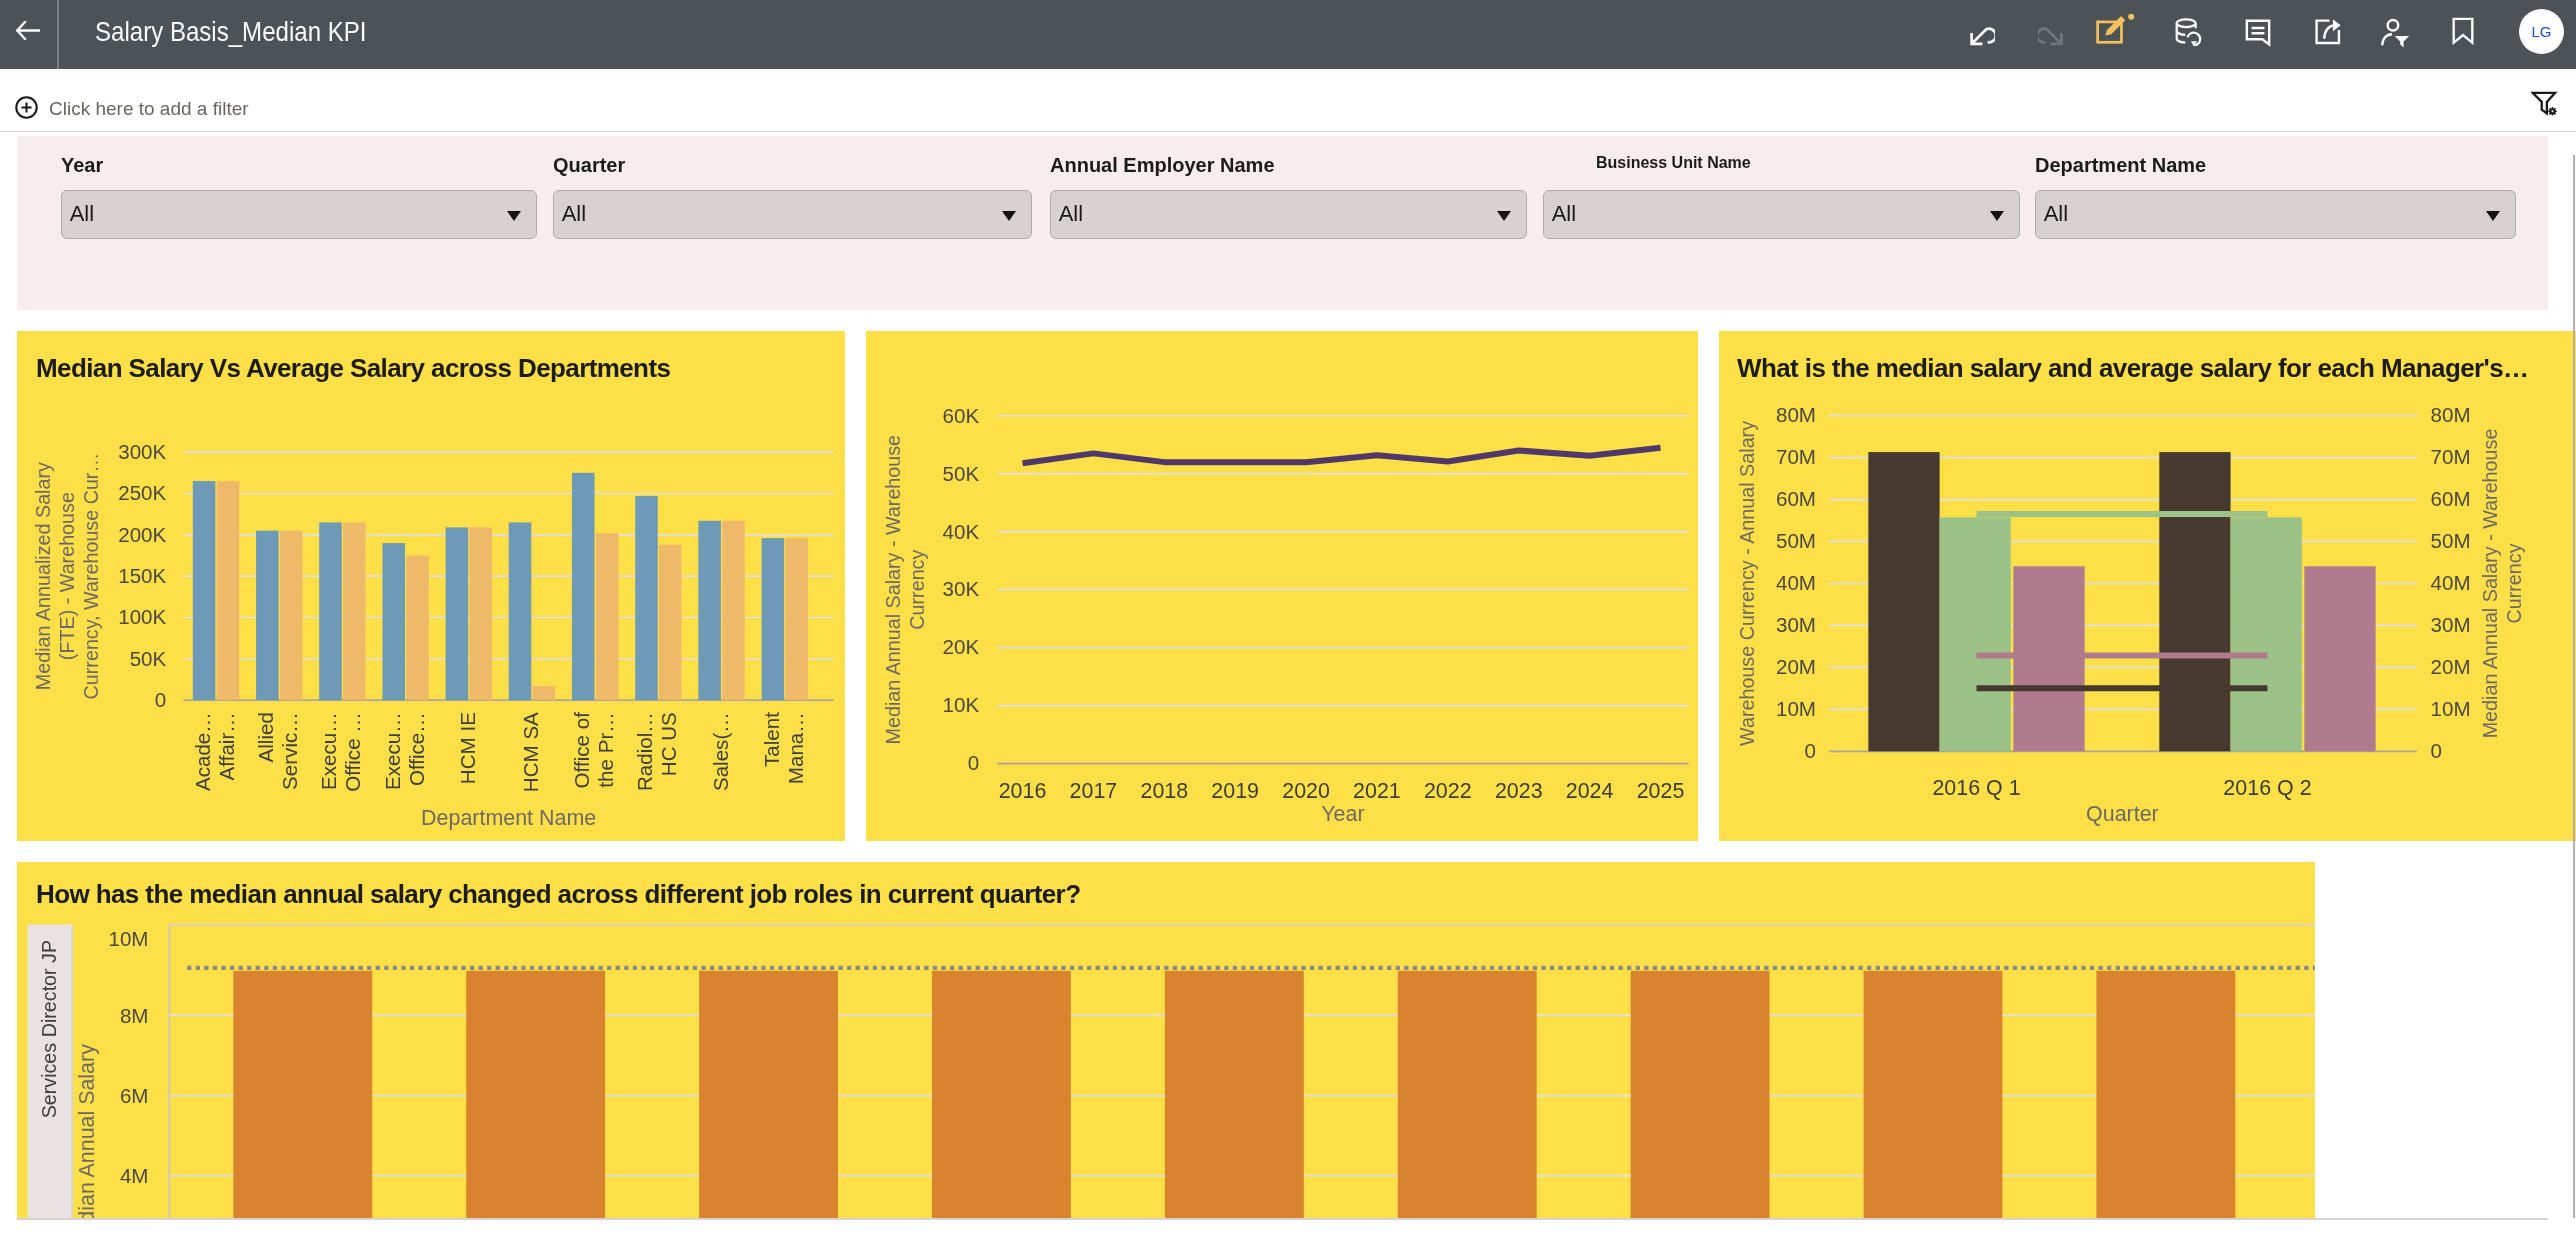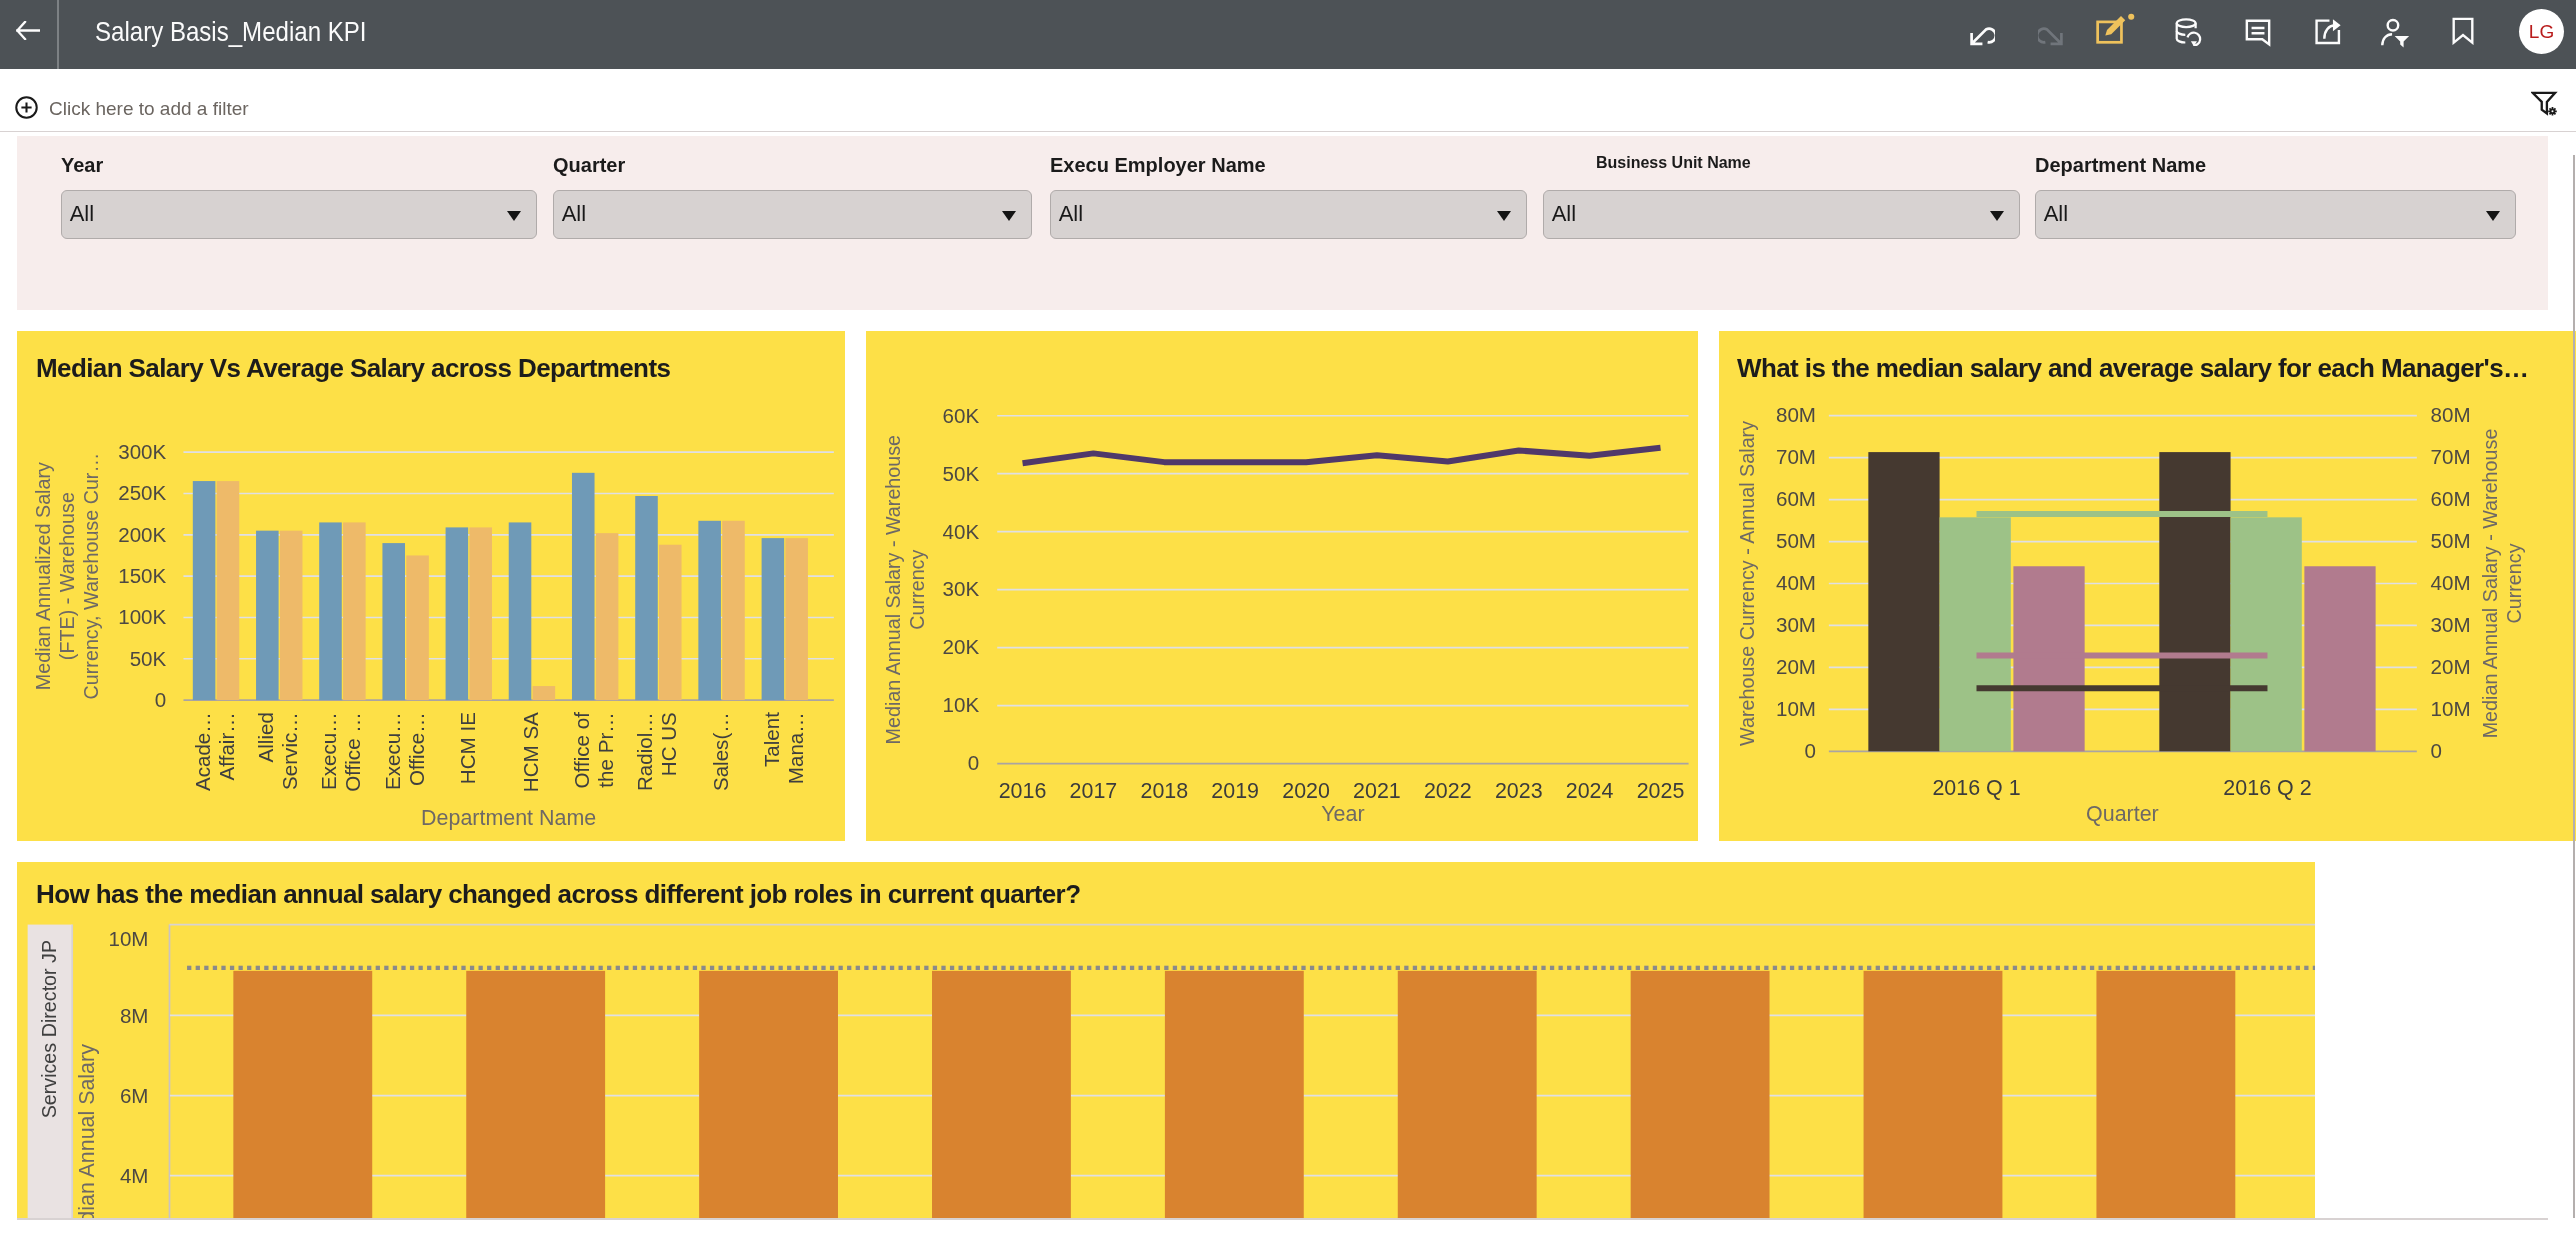--- a/index.html
+++ b/index.html
@@ -47,21 +47,21 @@
   </svg>
 <svg class="abs" style="left:2381px;top:17px" width="29" height="31" viewBox="0 0 34 36">
 <circle cx="14" cy="9.5" r="6.2" stroke="#fcfcfc" stroke-width="2.8" fill="none"></circle>
 <path d="M1.5 33 C1.5 25 6.5 20 13 20" stroke="#fcfcfc" stroke-width="2.8" fill="none"></path>
 <path d="M16 22 H33 L26.5 28.5 V35.5 L22.5 32 V28.5 Z" fill="#fcfcfc"></path>
   </svg>
 <svg class="abs" style="left:2452px;top:17px" width="22" height="27.5" viewBox="0 0 26 32">
 <path d="M2 2 H24 V30 L13 21 L2 30 Z" stroke="#fcfcfc" stroke-width="2.8" fill="none" stroke-linejoin="miter"></path>
   </svg>
 <div class="abs" style="left:2519px;top:9.4px;width:45px;height:45px;border-radius:50%;background:#fff;
- display:flex;align-items:center;justify-content:center;font-size:19px;color:#b91c1c">LG</div>
+ display:flex;align-items:center;justify-content:center;font-size:15px;color:#1d4ed8">LG</div>
 <div class="abs" style="left:0;top:69px;width:2576px;height:63px;background:#fff;border-bottom:1.7px solid #d8d2d2"></div>
 <svg class="abs" style="left:14.6px;top:96px" width="23" height="23" viewBox="0 0 27 27">
 <circle cx="13.5" cy="13.5" r="12" stroke="#1a1a1a" stroke-width="2.4" fill="none"></circle>
 <path d="M13.5 7.5 V19.5 M7.5 13.5 H19.5" stroke="#1a1a1a" stroke-width="2.4"></path>
   </svg>
 <div class="abs" style="left:49px;top:98px;font-size:19px;color:#6b6560">Click here to add a filter</div>
 <svg class="abs" style="left:2531px;top:91px" width="27.5" height="26" viewBox="0 0 32 30">
 <path d="M2 2 H28 L18.5 12.5 V26 L12.5 21.5 V12.5 Z" stroke="#1a1a1a" stroke-width="2.7" fill="none" stroke-linejoin="miter"></path>
 <g fill="#1a1a1a">
 <g stroke="#1a1a1a" stroke-width="2">
@@ -73,21 +73,21 @@
   </svg>
 <div class="abs" style="left:17px;top:136px;width:2531px;height:174px;background:#f7edec"></div>
 <div class="abs" style="left:61px;top:154px;font-size:20px;font-weight:bold;color:#1b1b1b">Year</div>
 <div class="abs" style="left:61px;top:190px;width:476px;height:49px;background:#d7d2d1;
  border:1.7px solid #b0abaa;border-radius:6px;font-size:22px;color:#191919;line-height:45px;padding-left:7.7px">All
  <span style="position:absolute;right:15.4px;top:20px;width:0;height:0;border-left:7.7px solid transparent;border-right:7.7px solid transparent;border-top:10.3px solid #141414"></span></div>
 <div class="abs" style="left:553px;top:154px;font-size:20px;font-weight:bold;color:#1b1b1b">Quarter</div>
 <div class="abs" style="left:553px;top:190px;width:479px;height:49px;background:#d7d2d1;
  border:1.7px solid #b0abaa;border-radius:6px;font-size:22px;color:#191919;line-height:45px;padding-left:7.7px">All
  <span style="position:absolute;right:15.4px;top:20px;width:0;height:0;border-left:7.7px solid transparent;border-right:7.7px solid transparent;border-top:10.3px solid #141414"></span></div>
-<div class="abs" style="left:1050px;top:154px;font-size:20px;font-weight:bold;color:#1b1b1b">Execu Employer Name</div>
+<div class="abs" style="left:1050px;top:154px;font-size:20px;font-weight:bold;color:#1b1b1b">Annual Employer Name</div>
 <div class="abs" style="left:1050px;top:190px;width:477px;height:49px;background:#d7d2d1;
  border:1.7px solid #b0abaa;border-radius:6px;font-size:22px;color:#191919;line-height:45px;padding-left:7.7px">All
  <span style="position:absolute;right:15.4px;top:20px;width:0;height:0;border-left:7.7px solid transparent;border-right:7.7px solid transparent;border-top:10.3px solid #141414"></span></div>
 <div class="abs" style="left:1596px;top:154px;font-size:16px;font-weight:bold;color:#1b1b1b">Business Unit Name</div>
 <div class="abs" style="left:1543px;top:190px;width:477px;height:49px;background:#d7d2d1;
  border:1.7px solid #b0abaa;border-radius:6px;font-size:22px;color:#191919;line-height:45px;padding-left:7.7px">All
  <span style="position:absolute;right:15.4px;top:20px;width:0;height:0;border-left:7.7px solid transparent;border-right:7.7px solid transparent;border-top:10.3px solid #141414"></span></div>
 <div class="abs" style="left:2035px;top:154px;font-size:20px;font-weight:bold;color:#1b1b1b">Department Name</div>
 <div class="abs" style="left:2035px;top:190px;width:481px;height:49px;background:#d7d2d1;
  border:1.7px solid #b0abaa;border-radius:6px;font-size:22px;color:#191919;line-height:45px;padding-left:7.7px">All

